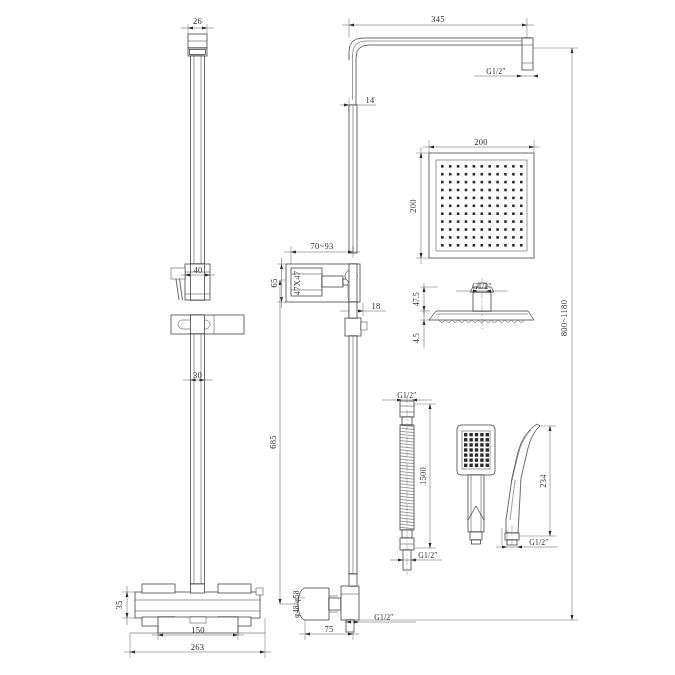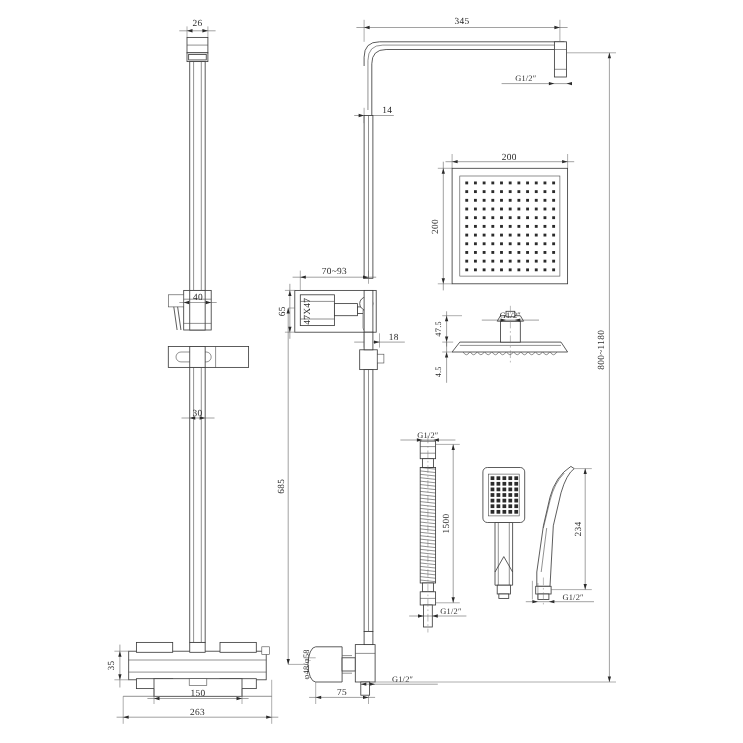--- a/index.html
+++ b/index.html
@@ -1,18 +1,18 @@
 <!DOCTYPE html>
 <html><head>
 <meta charset="utf-8">
 <style>
   html,body{margin:0;padding:0;background:#ffffff;}
   body{width:675px;height:675px;overflow:hidden;
        font-family:"Liberation Serif",serif;color:#1a1a1a;}
-  #sheet{position:relative;width:593px;height:675px;}
+  #sheet{position:relative;width:593px;height:675px;margin-left:18px;}
   svg{position:absolute;left:0;top:0;width:675px;height:675px;}
   text{font-family:"Liberation Serif",serif;fill:#2b2b2b;}
   .dimtxt{font-size:8.5px;letter-spacing:.3px;}
   .dimtxt-sm{font-size:7.6px;letter-spacing:.2px;}
   .ln{stroke:#3a3a3a;stroke-width:.75;fill:none;}
   .ln-thin{stroke:#4a4a4a;stroke-width:.55;fill:none;}
   .ln-ext{stroke:#6a6a6a;stroke-width:.5;fill:none;}
   .ln-dim{stroke:#555;stroke-width:.5;fill:none;}
   .ln-ctr{stroke:#777;stroke-width:.45;fill:none;stroke-dasharray:7 2.5 1.5 2.5;}
   .fillw{fill:#ffffff;}

